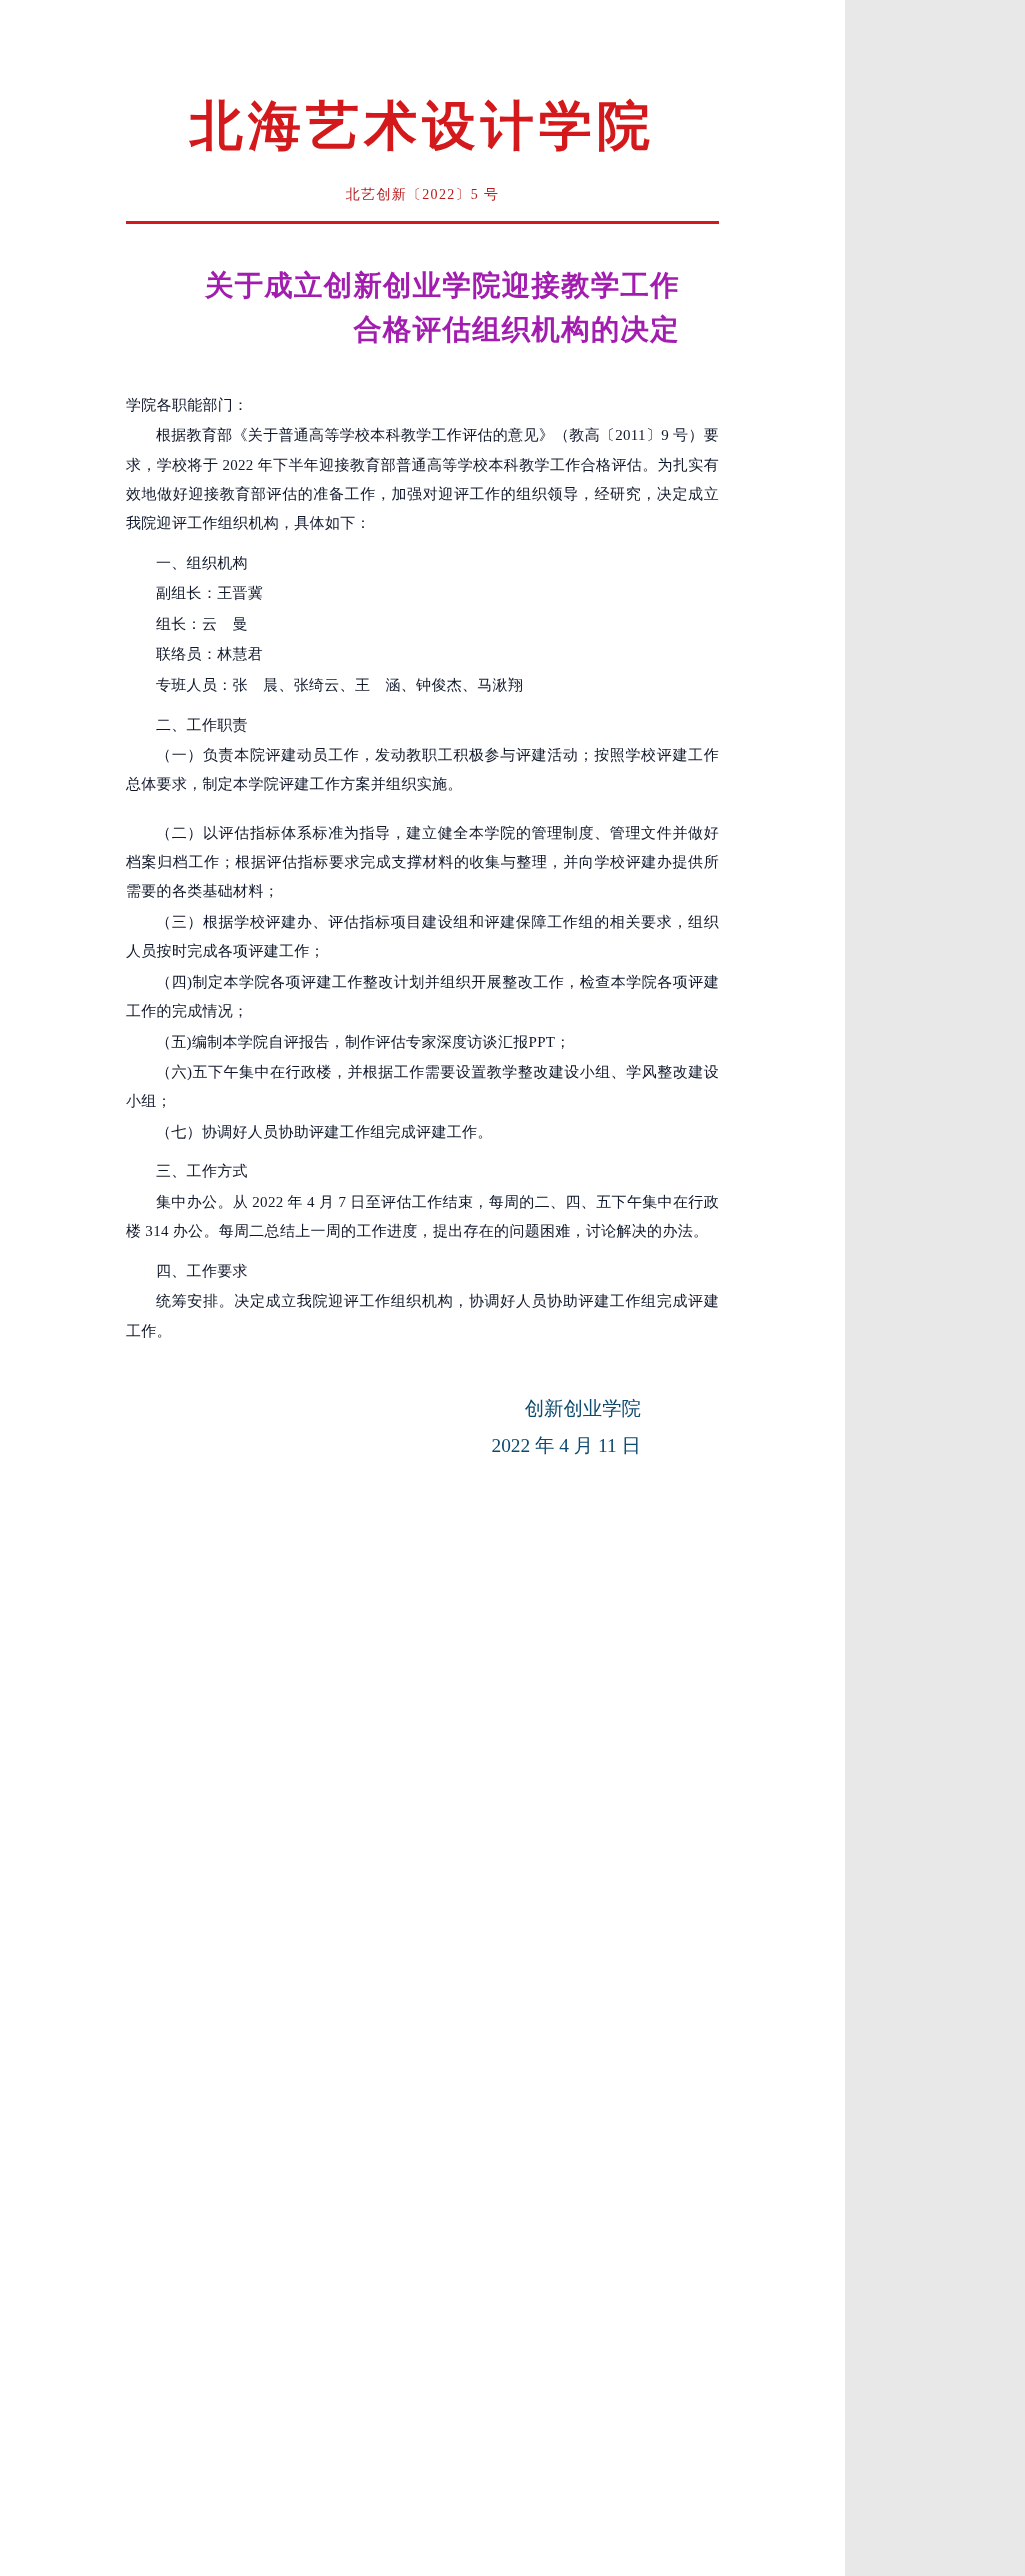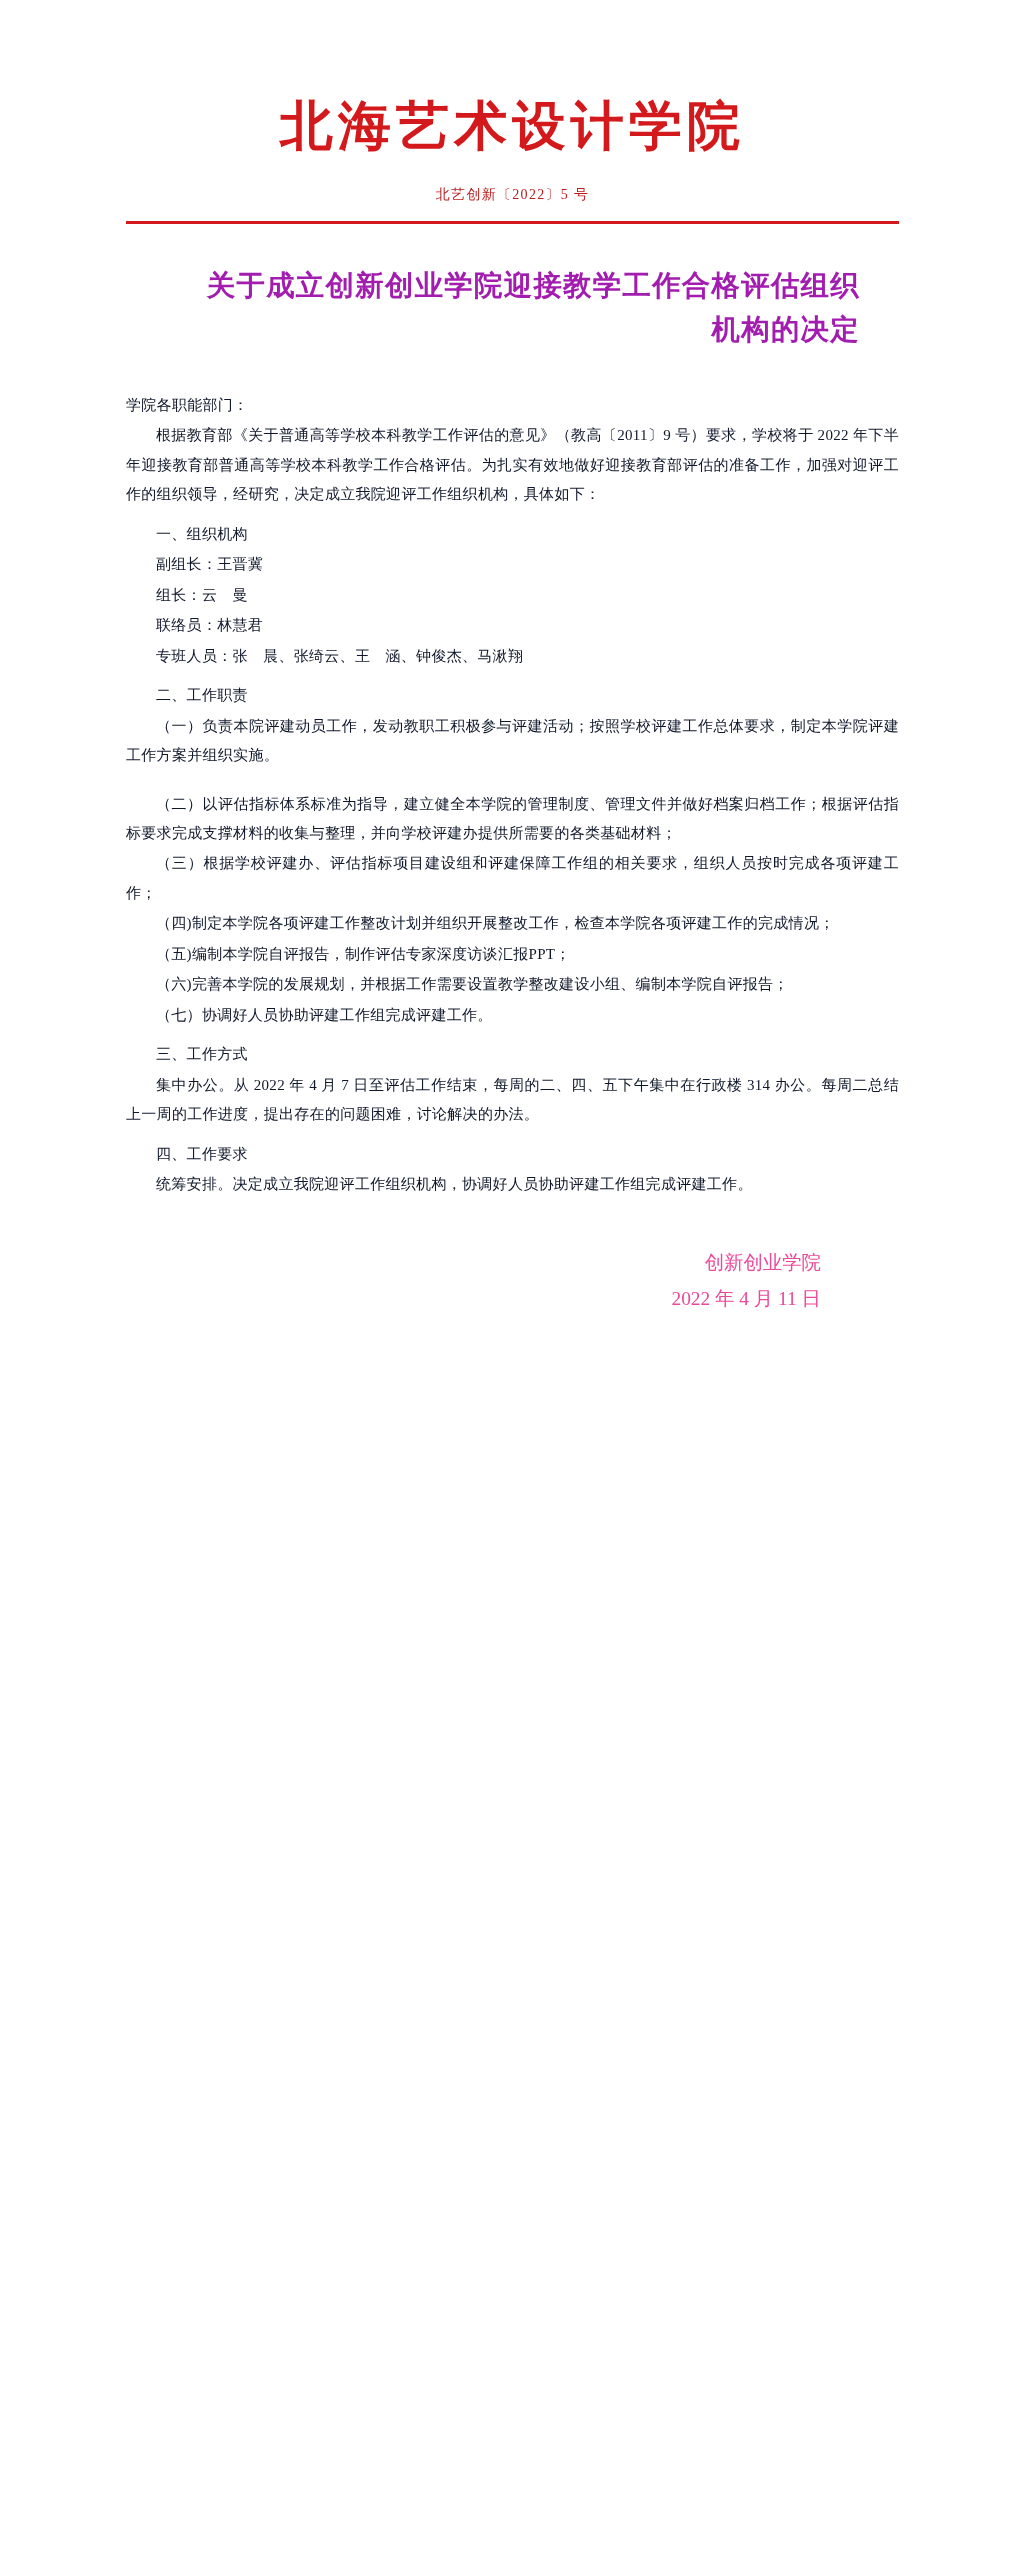--- a/index.html
+++ b/index.html
@@ -5,21 +5,21 @@
   html, body {
     margin: 0;
     padding: 0;
     background: #e8e8e8;
   }
   body {
     width: 1025px;
     font-family: "Liberation Serif", "DejaVu Serif", serif;
   }
   .page {
-    width: 1025px;
+    width: 845px;
     min-height: 2576px;
     background: #ffffff;
     box-sizing: border-box;
     padding: 97px 126px 39px 126px;
     position: relative;
   }
   .doc-header {
     text-align: center;
   }
   .org-title {
@@ -77,21 +77,21 @@
   .indent-line {
     text-indent: 2em;
     margin: 0 0 1.3px 0;
   }
   .sign-block {
     margin-top: 45px;
     text-align: right;
     padding-right: 78px;
     font-size: 19.4px;
     line-height: 1.9;
-    color: #ec4899;
+    color: #0c4a6e;
   }
 </style>
 </head>
 <body>
 
 <div class="page">
 
   <div class="doc-header">
     <div class="org-title">北海艺术设计学院</div>
     <div class="doc-number">北艺创新〔2022〕5 号</div>
@@ -112,21 +112,21 @@
     <p class="indent-line">组长：云　曼</p>
     <p class="indent-line">联络员：林慧君</p>
     <p class="indent-line">专班人员：张　晨、张绮云、王　涵、钟俊杰、马湫翔</p>
 
     <p class="section-head">二、工作职责</p>
     <p class="para">（一）负责本院评建动员工作，发动教职工积极参与评建活动；按照学校评建工作总体要求，制定本学院评建工作方案并组织实施。</p>
     <p class="para gap">（二）以评估指标体系标准为指导，建立健全本学院的管理制度、管理文件并做好档案归档工作；根据评估指标要求完成支撑材料的收集与整理，并向学校评建办提供所需要的各类基础材料；</p>
     <p class="para">（三）根据学校评建办、评估指标项目建设组和评建保障工作组的相关要求，组织人员按时完成各项评建工作；</p>
     <p class="para">（四)制定本学院各项评建工作整改计划并组织开展整改工作，检查本学院各项评建工作的完成情况；</p>
     <p class="para">（五)编制本学院自评报告，制作评估专家深度访谈汇报PPT；</p>
-    <p class="para">（六)完善本学院的发展规划，并根据工作需要设置教学整改建设小组、编制本学院自评报告；</p>
+    <p class="para">（六)五下午集中在行政楼，并根据工作需要设置教学整改建设小组、学风整改建设小组；</p>
     <p class="para">（七）协调好人员协助评建工作组完成评建工作。</p>
 
     <p class="section-head">三、工作方式</p>
     <p class="para">集中办公。从 2022 年 4 月 7 日至评估工作结束，每周的二、四、五下午集中在行政楼 314 办公。每周二总结上一周的工作进度，提出存在的问题困难，讨论解决的办法。</p>
 
     <p class="section-head">四、工作要求</p>
     <p class="para">统筹安排。决定成立我院迎评工作组织机构，协调好人员协助评建工作组完成评建工作。</p>
 
   </div>
 

